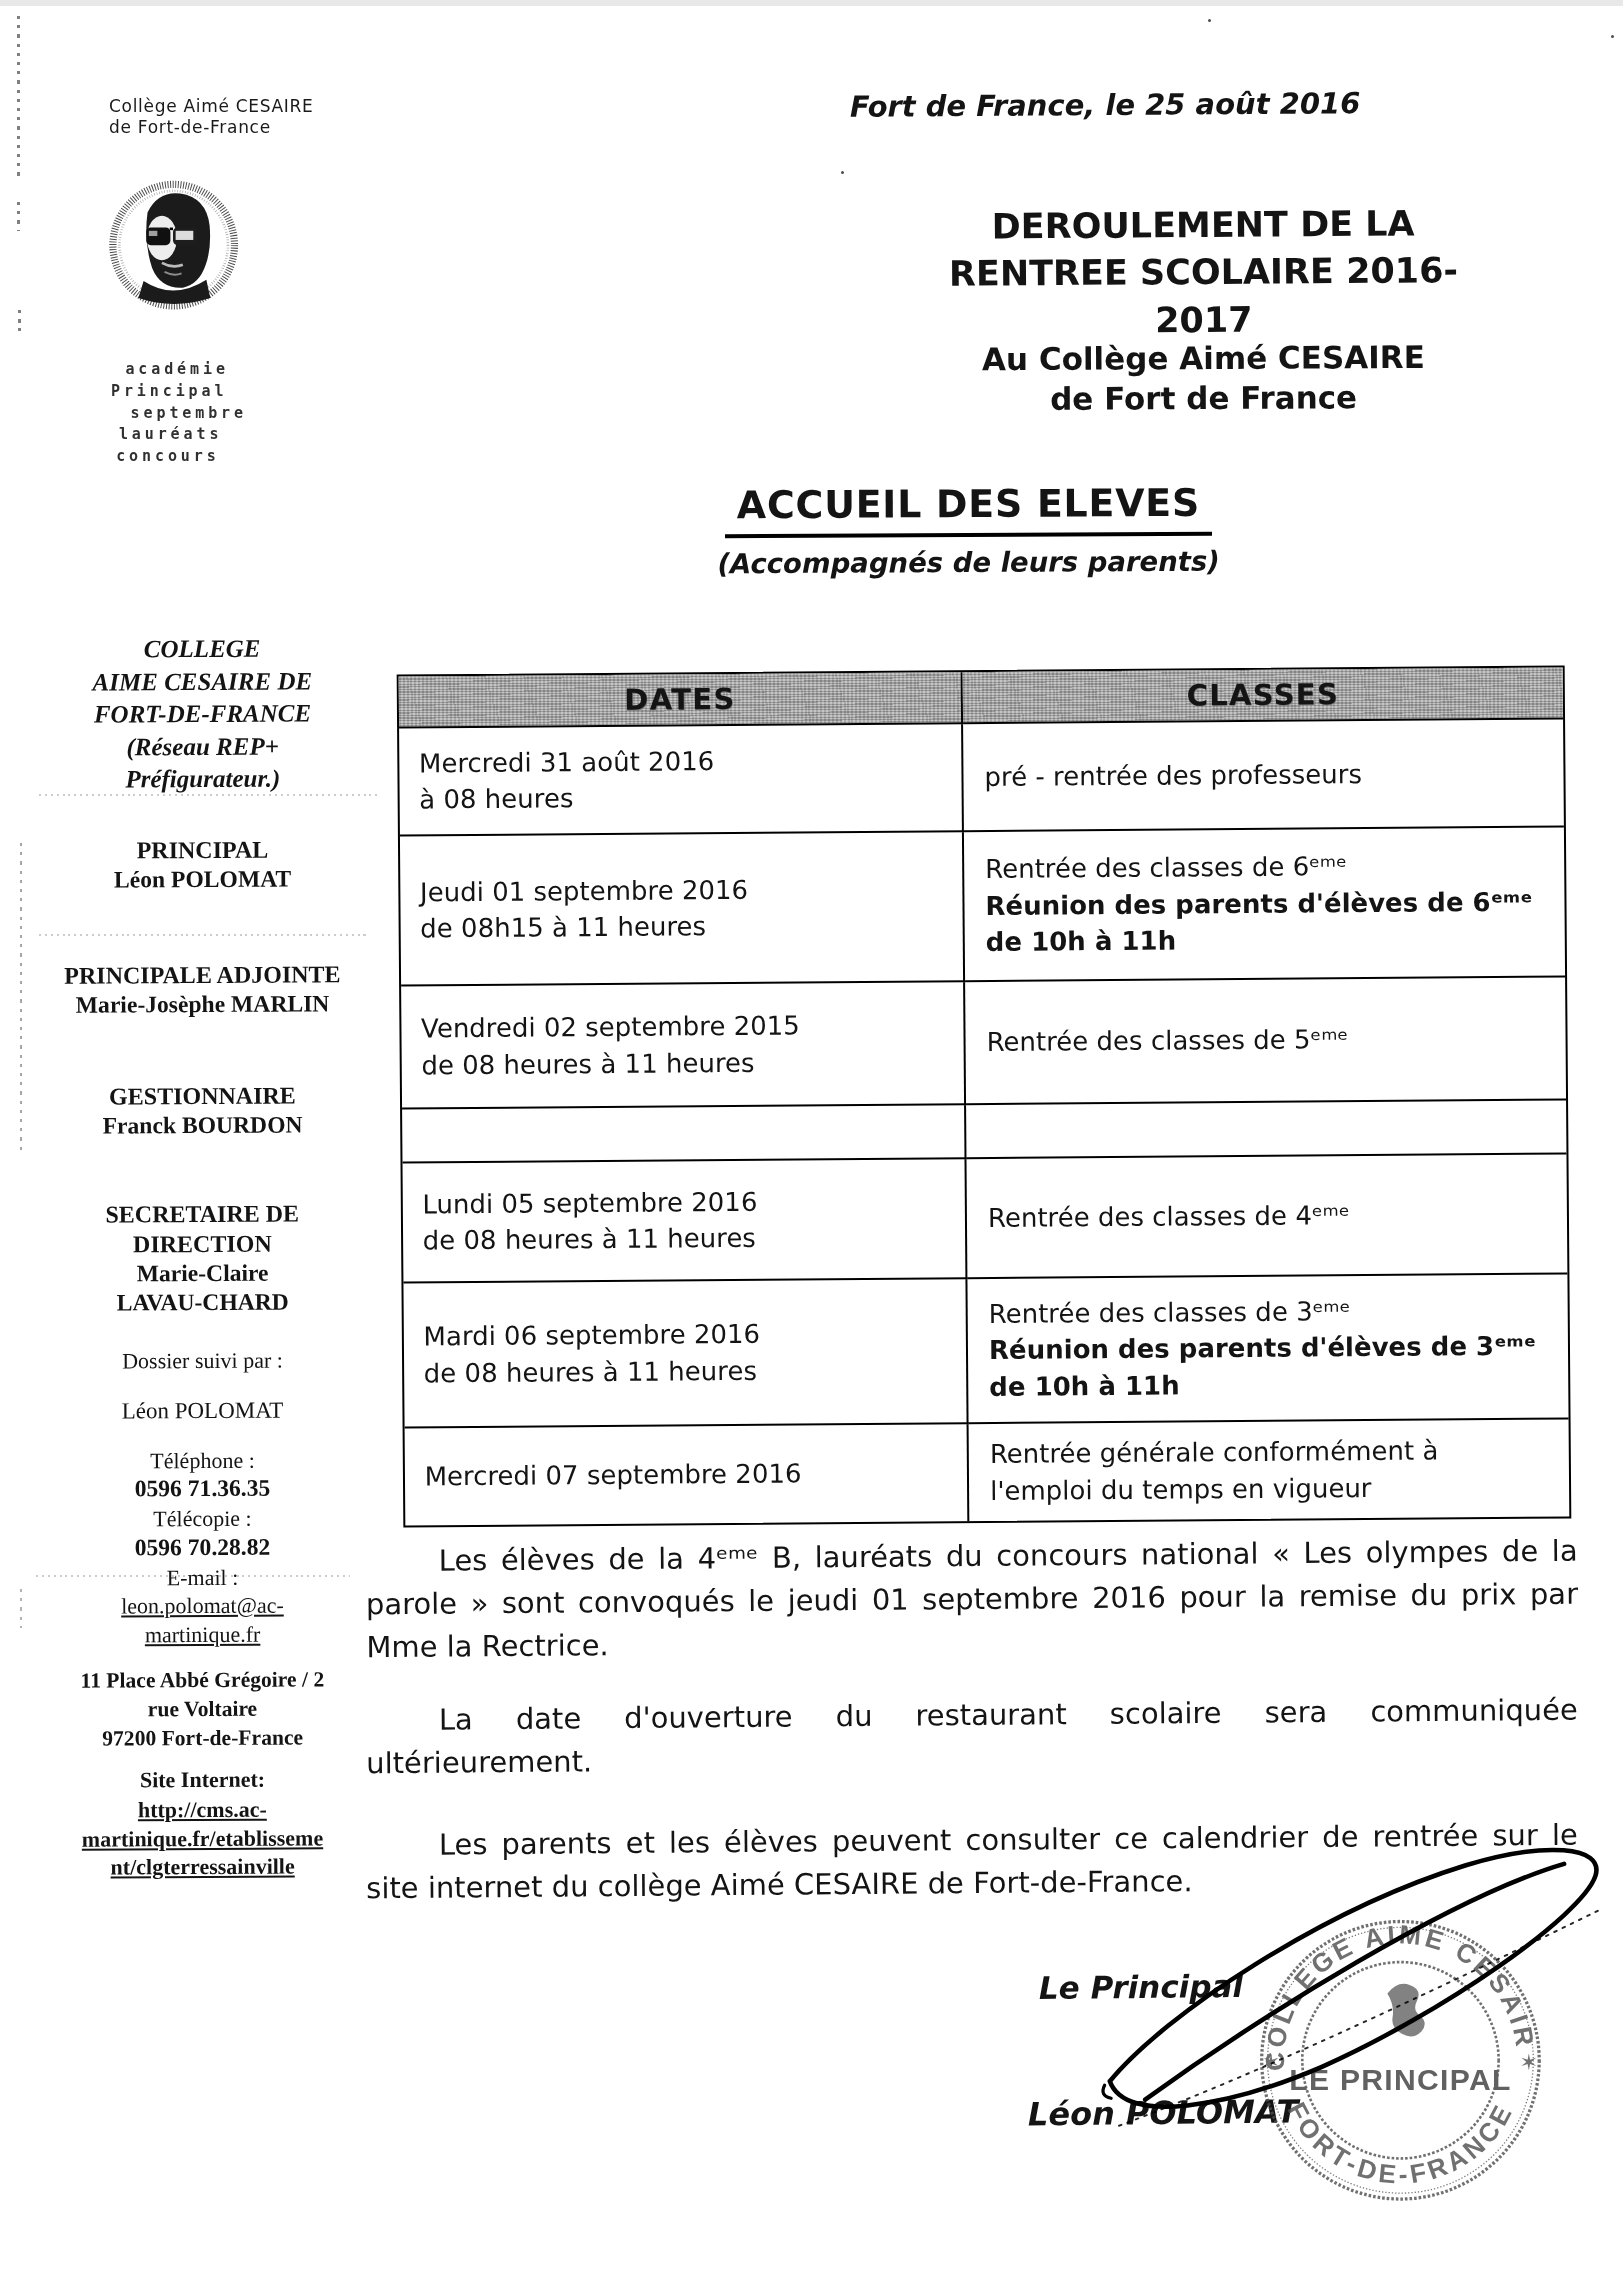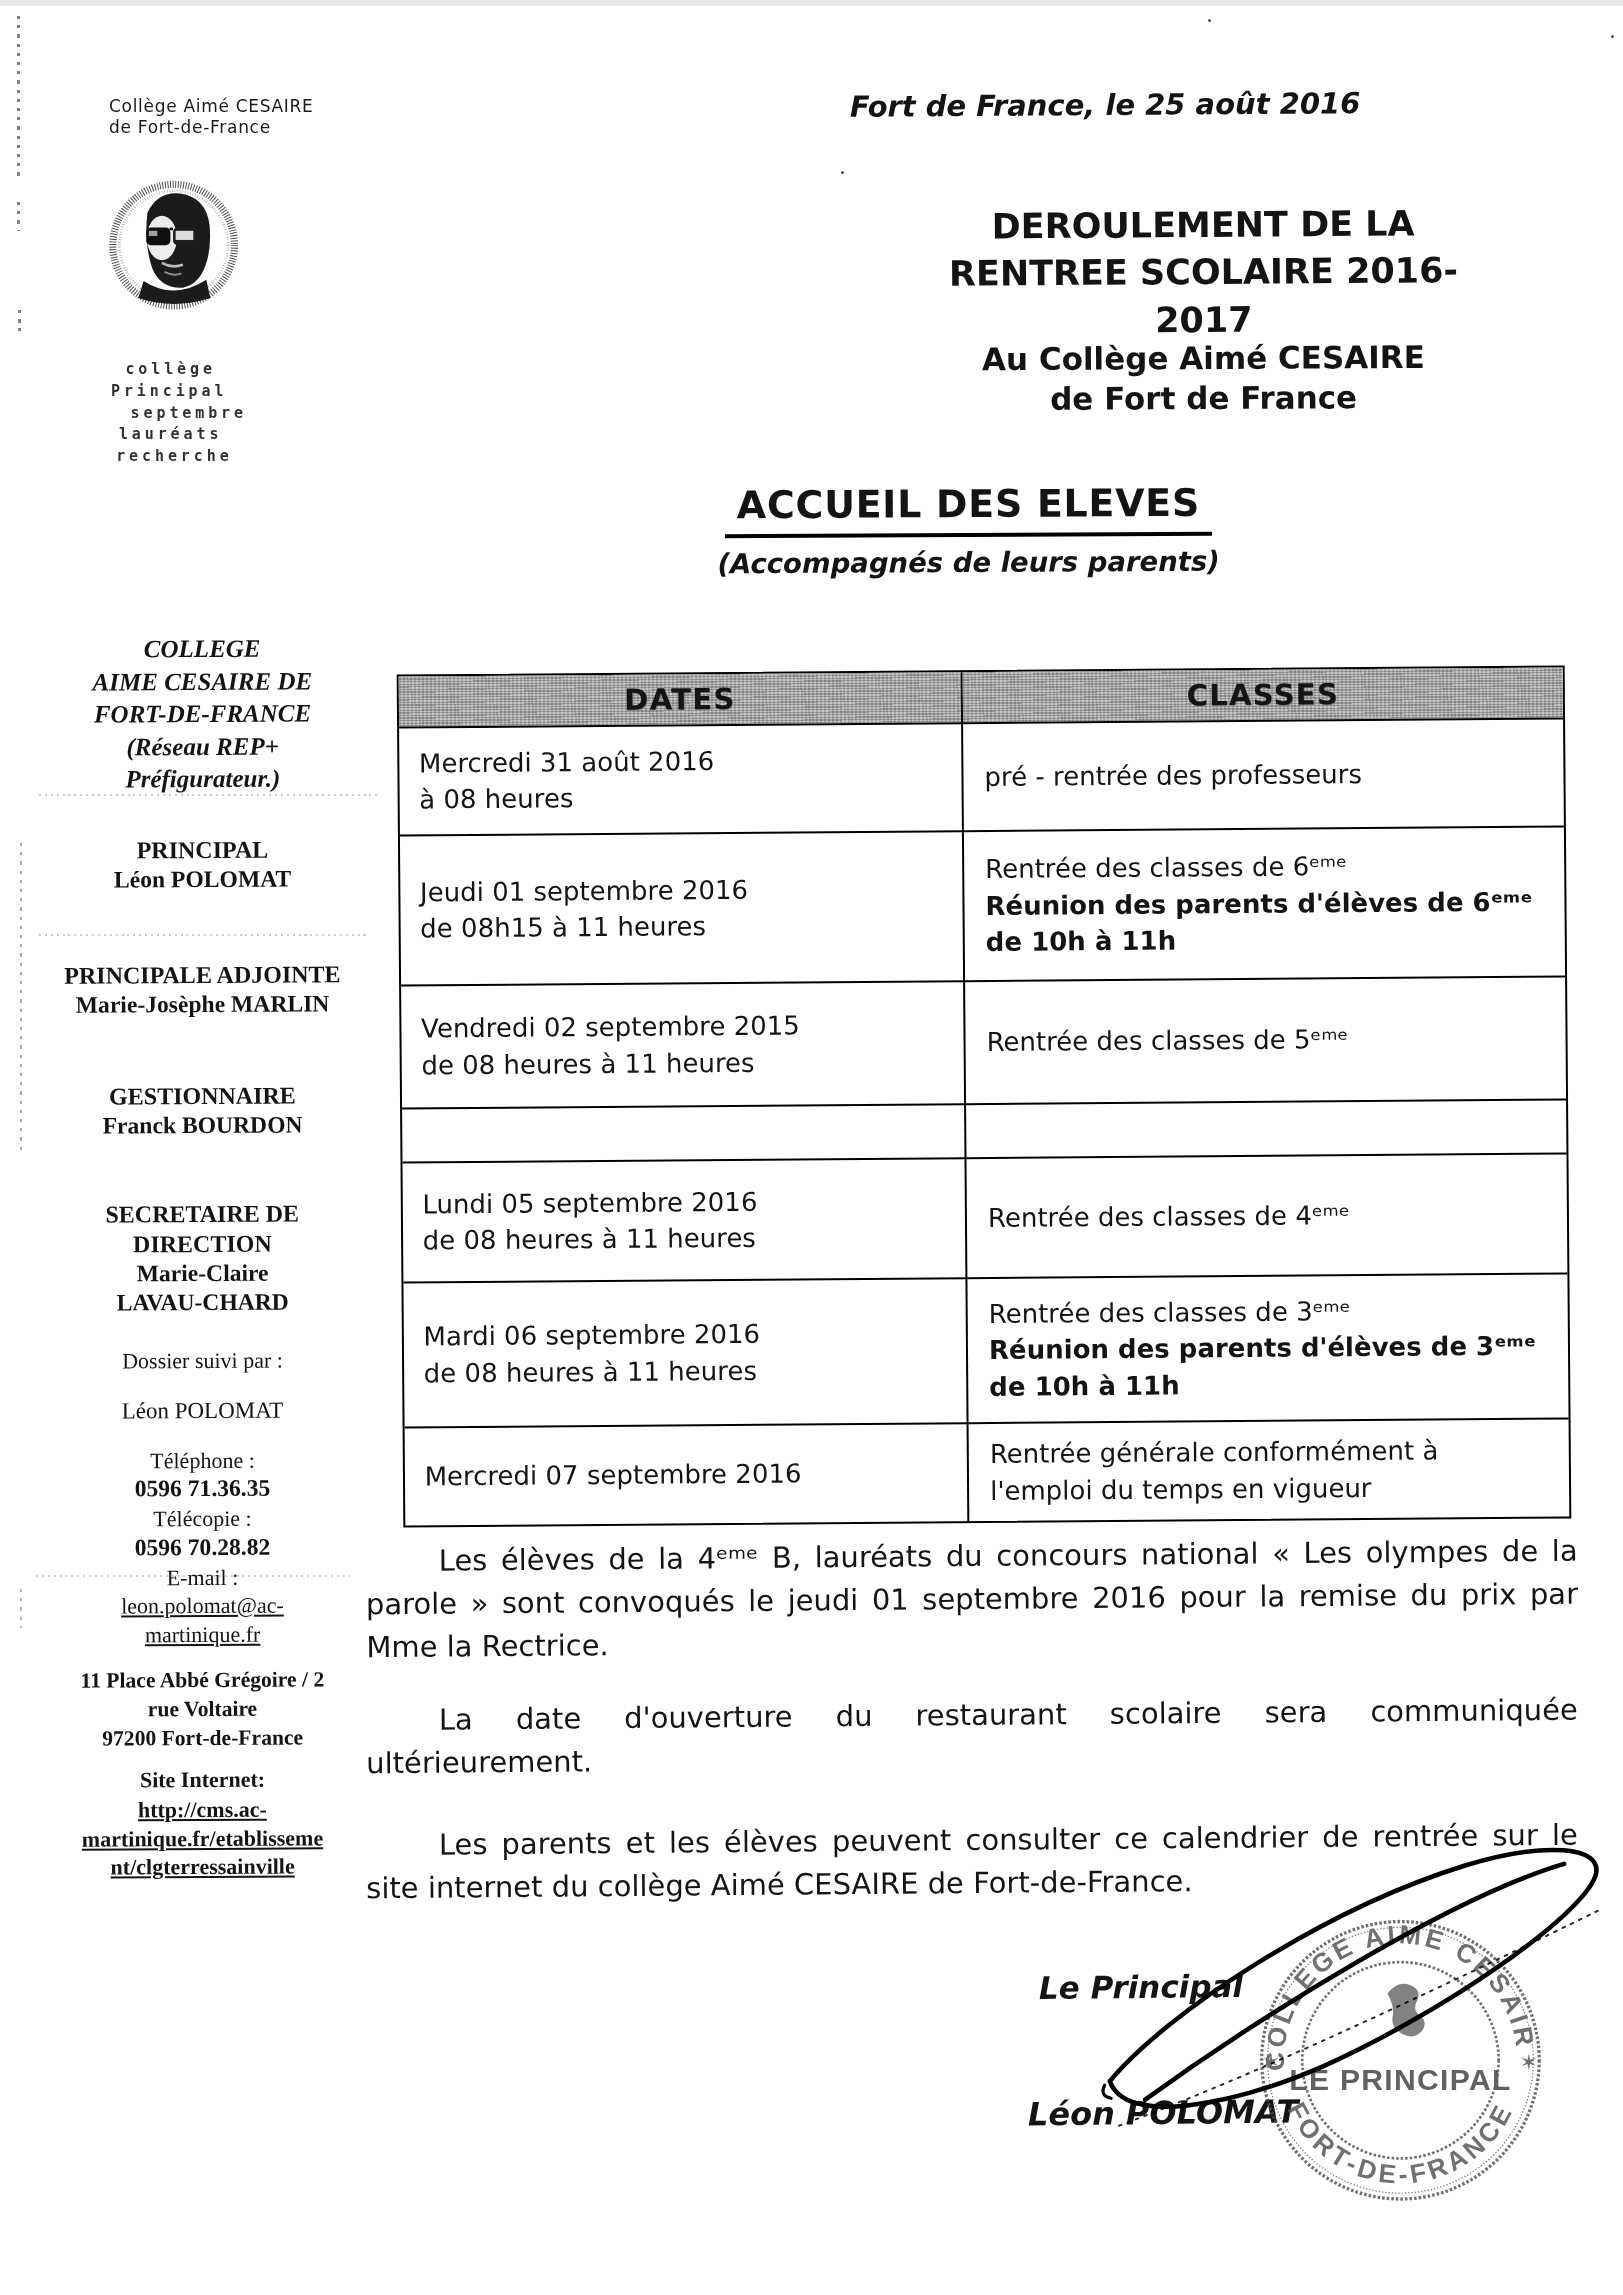--- a/index.html
+++ b/index.html
@@ -117,25 +117,25 @@
     <rect x="60" y="80" width="37" height="27" rx="7" fill="#101010"></rect>
     <rect x="101" y="80" width="39" height="27" rx="7" fill="#1d1d1d"></rect>
     <rect x="105" y="85" width="27" height="14" fill="#ffffff" opacity="0.85"></rect>
     <rect x="64" y="85" width="13" height="8" fill="#ffffff" opacity="0.6"></rect>
     <path d="M 96 82 L 101 82" stroke="#000" stroke-width="4"></path>
     <path d="M 84 134 q 16 9 32 3" stroke="#fff" stroke-width="4" fill="none" opacity="0.7"></path>
     <path d="M 88 148 q 14 7 26 2" stroke="#fff" stroke-width="3" fill="none" opacity="0.5"></path>
   </svg>
 
   <div class="abs academie">
-    <div>collège</div>
+    <div>académie</div>
     <div>Principal</div>
     <div>septembre</div>
     <div>lauréats</div>
-    <div>recherche</div>
+    <div>concours</div>
   </div>
 
   <div class="abs dateline">Fort de France, le 25 août 2016</div>
 
   <div class="abs title-block center">
     <div>DEROULEMENT DE LA</div>
     <div>RENTREE SCOLAIRE 2016-2017</div>
   </div>
   <div class="abs subtitle-block center">
     <div>Au Collège Aimé CESAIRE</div>

